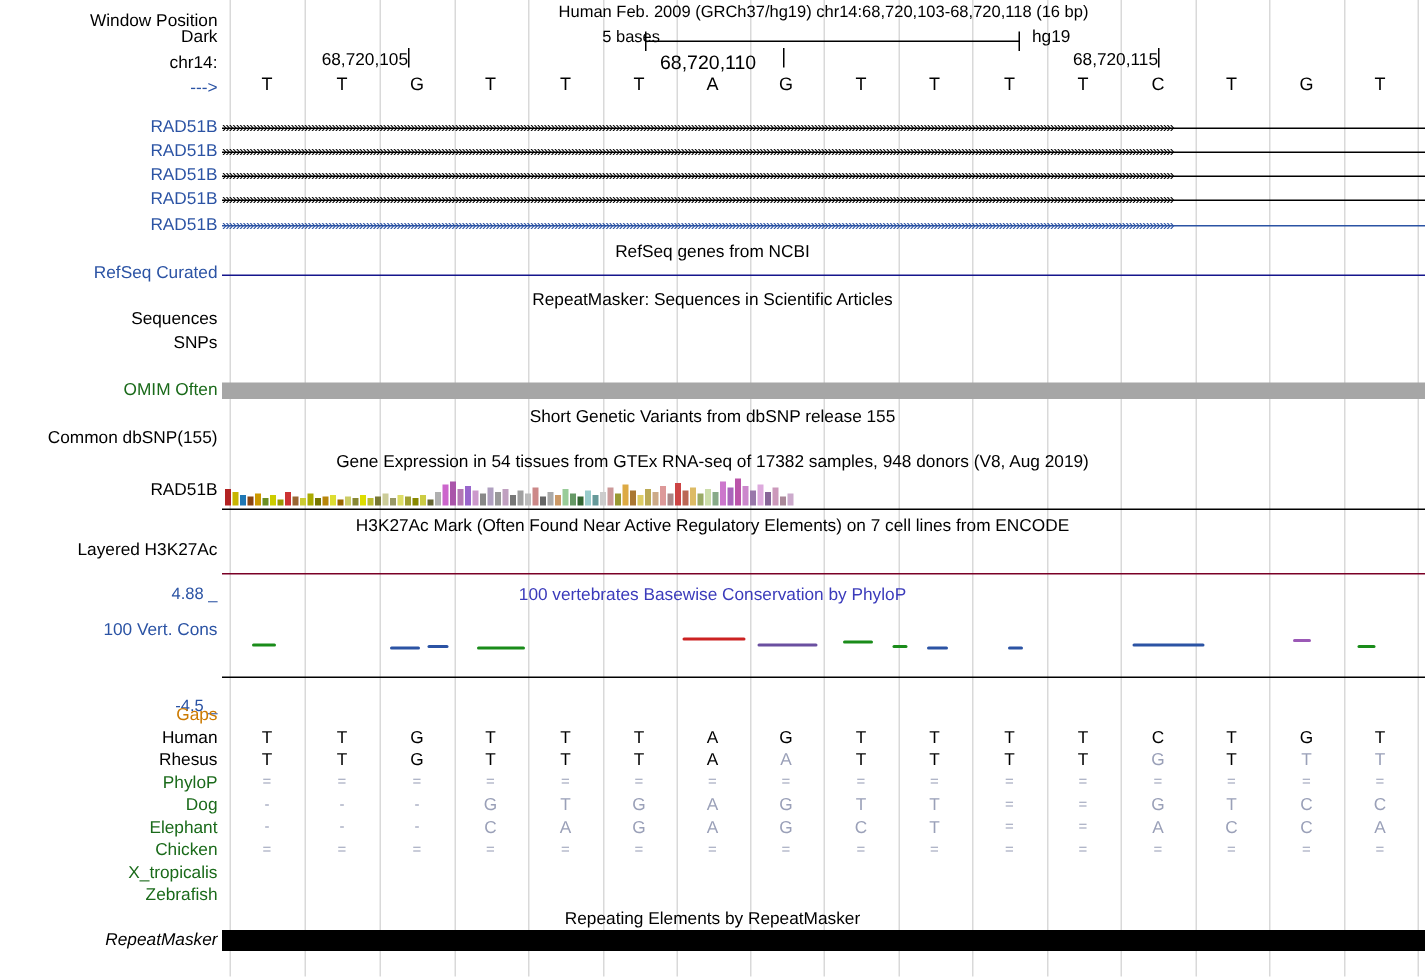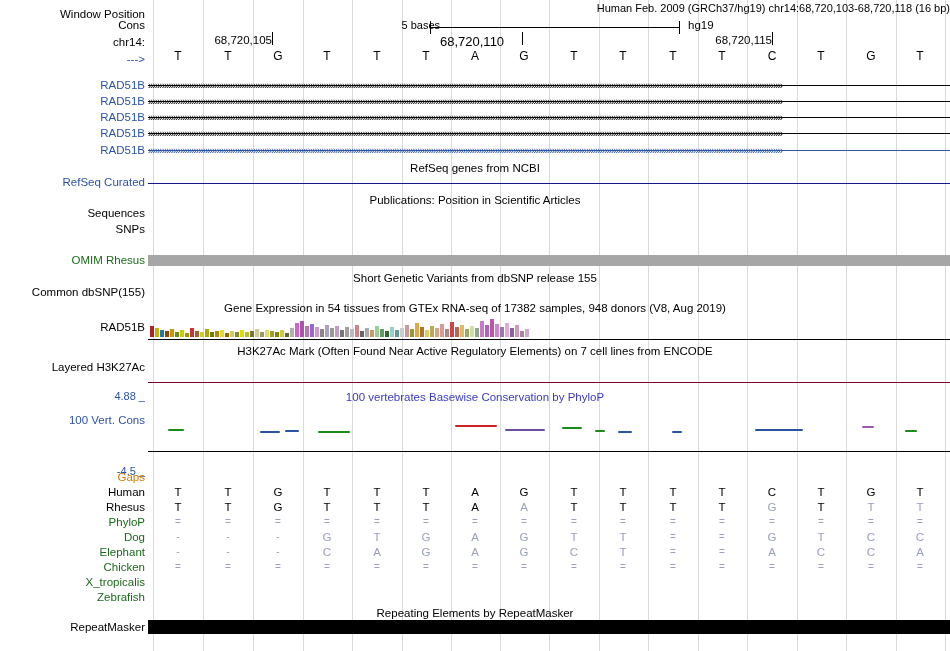--- a/index.html
+++ b/index.html
@@ -1,19 +1,19 @@
 <!DOCTYPE html>
 <html><head>
 <meta charset="utf-8">
 <style>
   html,body{margin:0;padding:0;background:#ffffff;}
   body{width:950px;height:651px;font-family:"Liberation Sans",sans-serif;font-size:11px;color:#000;overflow:hidden;position:relative;}
   #stage{position:relative;width:950px;height:651px;}
   .lbl{position:absolute;text-align:right;font-size:11.5px;white-space:nowrap;}
-  .ctr{position:absolute;text-align:right;white-space:nowrap;}
+  .ctr{position:absolute;text-align:center;white-space:nowrap;}
   .gridcol{position:absolute;top:0;width:1px;background:#d9d9d9;}
   .baserow{position:absolute;width:950px;}
   .base{position:absolute;text-align:center;width:24px;margin-left:-12px;font-size:12px;}
   .feat{position:absolute;height:1px;background:#000;}
   .rad-row{position:absolute;left:148px;width:802px;height:11px;overflow:hidden;white-space:nowrap;font-size:10px;letter-spacing:0px;color:#000;}
   .rad-row.blue{color:#2b53a4;}
   .hr{position:absolute;height:1px;}
   .gtex{position:absolute;bottom:0;width:4px;}
   .rule{position:absolute;height:1px;background:#7a0026;}
   .cons-lbl{position:absolute;font-size:11px;color:#2b53a4;text-align:right;}
@@ -43,21 +43,21 @@
       <div class="gridcol" style="left:648.0px;height:651px;"></div>
       <div class="gridcol" style="left:697.5px;height:651px;"></div>
       <div class="gridcol" style="left:747.0px;height:651px;"></div>
       <div class="gridcol" style="left:796.5px;height:651px;"></div>
       <div class="gridcol" style="left:846.0px;height:651px;"></div>
       <div class="gridcol" style="left:895.5px;height:651px;"></div>
       <div class="gridcol" style="left:945.0px;height:651px;"></div>
     </div>
 
   <div class="lbl" style="left:0;top:8px;width:145px;">Window Position</div>
-  <div class="lbl" style="left:0;top:19px;width:145px;">Cons</div>
+  <div class="lbl" style="left:0;top:19px;width:145px;">Dark</div>
   <div class="lbl" style="left:0;top:36px;width:145px;">chr14:</div>
   <div class="lbl" style="left:0;top:53px;width:145px;color:#2b53a4;">---&gt;</div>
 
   <div class="ctr" style="left:148px;top:2px;width:802px;">Human Feb. 2009 (GRCh37/hg19)   chr14:68,720,103-68,720,118 (16 bp)</div>
 
   <div class="ctr" style="left:330px;top:19px;width:110px;text-align:right;">5 bases</div>
   <div class="scalebar" style="left:430px;top:27px;width:250px;"></div>
   <div class="tickline" style="left:430px;top:21px;width:1px;height:13px;"></div>
   <div class="tickline" style="left:679px;top:21px;width:1px;height:13px;"></div>
   <div style="position:absolute;left:688px;top:19px;font-size:11.5px;">hg19</div>
@@ -107,25 +107,25 @@
       <div class="rad-row" style="top:128px;"><span style="letter-spacing:-1px;">»»»»»»»»»»»»»»»»»»»»»»»»»»»»»»»»»»»»»»»»»»»»»»»»»»»»»»»»»»»»»»»»»»»»»»»»»»»»»»»»»»»»»»»»»»»»»»»»»»»»»»»»»»»»»»»»»»»»»»»»»»»»»»»»»»»»»»»»»»»</span></div>
       <div class="feat" style="left:148px;top:133px;width:802px;background:#000;"></div>
       <div class="rad-row blue" style="top:145px;"><span style="letter-spacing:-1px;">»»»»»»»»»»»»»»»»»»»»»»»»»»»»»»»»»»»»»»»»»»»»»»»»»»»»»»»»»»»»»»»»»»»»»»»»»»»»»»»»»»»»»»»»»»»»»»»»»»»»»»»»»»»»»»»»»»»»»»»»»»»»»»»»»»»»»»»»»»»</span></div>
       <div class="feat" style="left:148px;top:150px;width:802px;background:#2b53a4;"></div>
     </div>
 
   <div class="centerTitle" style="top:162px;">RefSeq genes from NCBI</div>
   <div class="lbl" style="left:0;top:176px;width:145px;color:#2b53a4;">RefSeq Curated</div>
   <div class="hr" style="left:148px;top:183px;width:802px;background:#15158c;"></div>
 
-  <div class="centerTitle" style="top:194px;">Publications: Position in Scientific Articles</div>
+  <div class="centerTitle" style="top:194px;">RepeatMasker: Sequences in Scientific Articles</div>
   <div class="lbl" style="left:0;top:207px;width:145px;">Sequences</div>
   <div class="lbl" style="left:0;top:223px;width:145px;">SNPs</div>
 
-  <div class="lbl" style="left:0;top:254px;width:145px;color:#1a6a1a;">OMIM Rhesus</div>
+  <div class="lbl" style="left:0;top:254px;width:145px;color:#1a6a1a;">OMIM Often</div>
   <div style="position:absolute;left:148px;top:255px;width:802px;height:11px;background:#a6a6a6;"></div>
 
   <div class="centerTitle" style="top:272px;">Short Genetic Variants from dbSNP release 155</div>
   <div class="lbl" style="left:0;top:286px;width:145px;">Common dbSNP(155)</div>
 
   <div class="centerTitle" style="top:302px;">Gene Expression in 54 tissues from GTEx RNA-seq of 17382 samples, 948 donors (V8, Aug 2019)</div>
   <div class="lbl" style="left:0;top:321px;width:145px;">RAD51B</div>
   <div id="gtex" style="position:absolute;left:0;top:313px;width:950px;height:25px;">
       <div class="gtex" style="left:150px;height:11px;background:#b22222;bottom:1px;"></div>
       <div class="gtex" style="left:155px;height:9px;background:#c8b400;bottom:1px;"></div>
@@ -333,16 +333,16 @@
       <div class="sp eq" style="left:722px;top:561px;color:#9aa0b8;">=</div>
       <div class="sp eq" style="left:772px;top:561px;color:#9aa0b8;">=</div>
       <div class="sp eq" style="left:821px;top:561px;color:#9aa0b8;">=</div>
       <div class="sp eq" style="left:871px;top:561px;color:#9aa0b8;">=</div>
       <div class="sp eq" style="left:920px;top:561px;color:#9aa0b8;">=</div>
       <div class="lbl" style="left:0;top:576px;width:145px;color:#1a6a1a;">X_tropicalis</div>
       <div class="lbl" style="left:0;top:591px;width:145px;color:#1a6a1a;">Zebrafish</div>
     </div>
 
   <div class="centerTitle" style="top:607px;">Repeating Elements by RepeatMasker</div>
-  <div class="lbl" style="left:0;top:621px;width:145px;">RepeatMasker</div>
+  <div class="lbl" style="left:0;top:621px;width:145px;font-style:italic;">RepeatMasker</div>
   <div class="rmask" style="top:620px;"></div>
 
 </div>
 
 </body></html>

